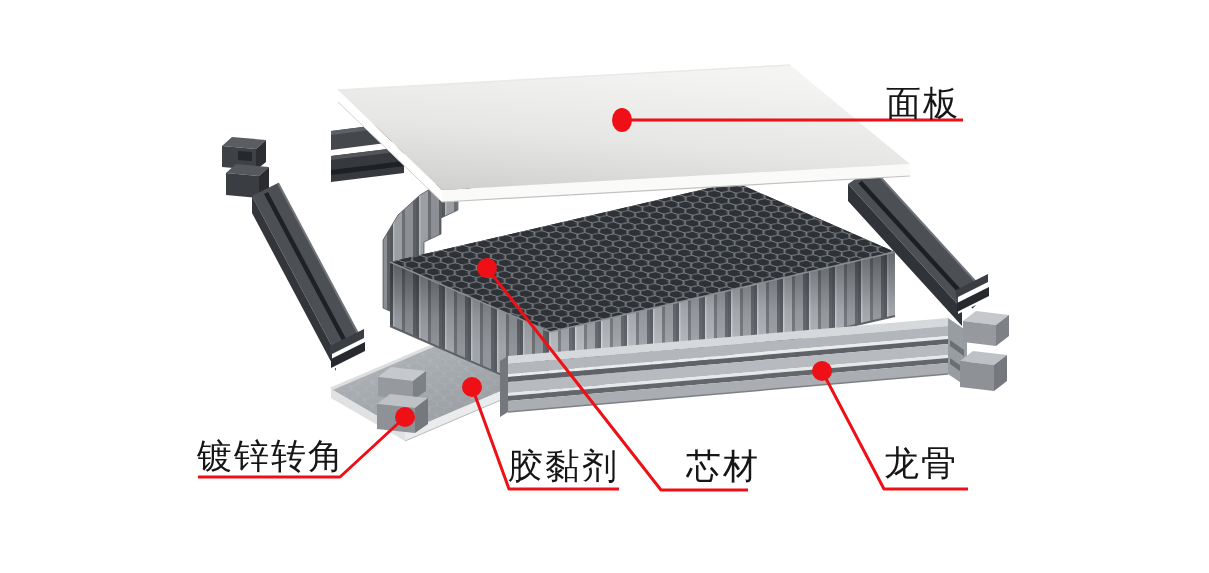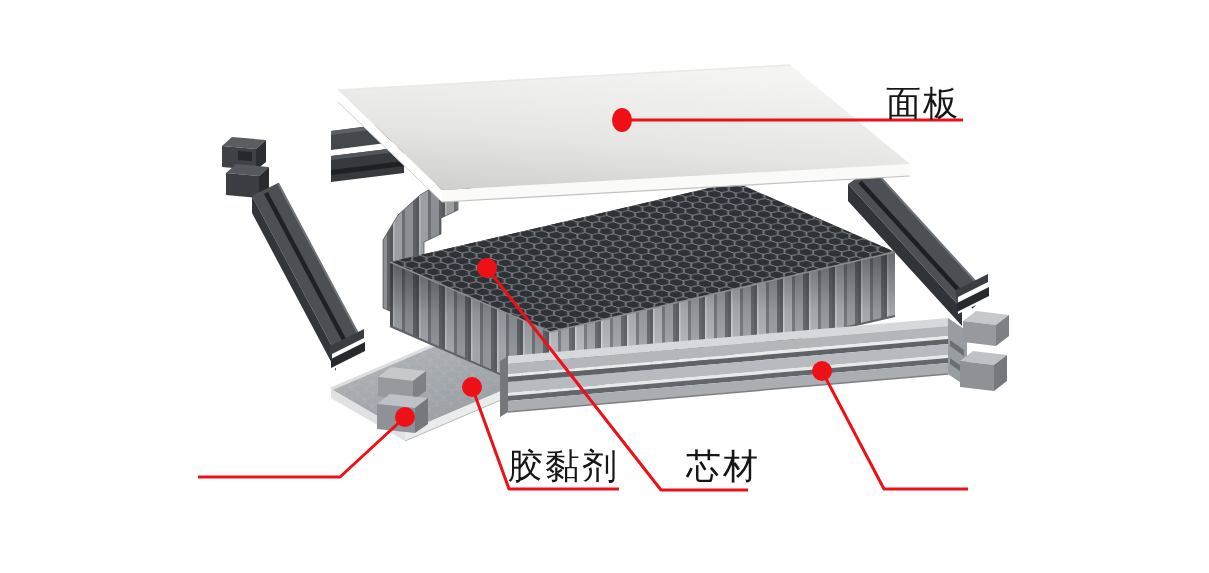--- a/index.html
+++ b/index.html
@@ -190,15 +190,17 @@
       <circle class="red-dot" cx="487" cy="268" r="10"></circle>
     </g>
     <g>
       <polyline class="red-line" points="822,371 884,489 968,489"></polyline>
       <circle class="red-dot" cx="822" cy="371" r="10"></circle>
     </g>
   </g>
 </svg>
 
   <div class="lbl lbl-panel">面板</div>
+  <div class="lbl lbl-corner">镀锌转角</div>
   <div class="lbl lbl-adhesive">胶黏剂</div>
   <div class="lbl lbl-core">芯材</div>
+  <div class="lbl lbl-keel">龙骨</div>
 </div>
 
 </body></html>

